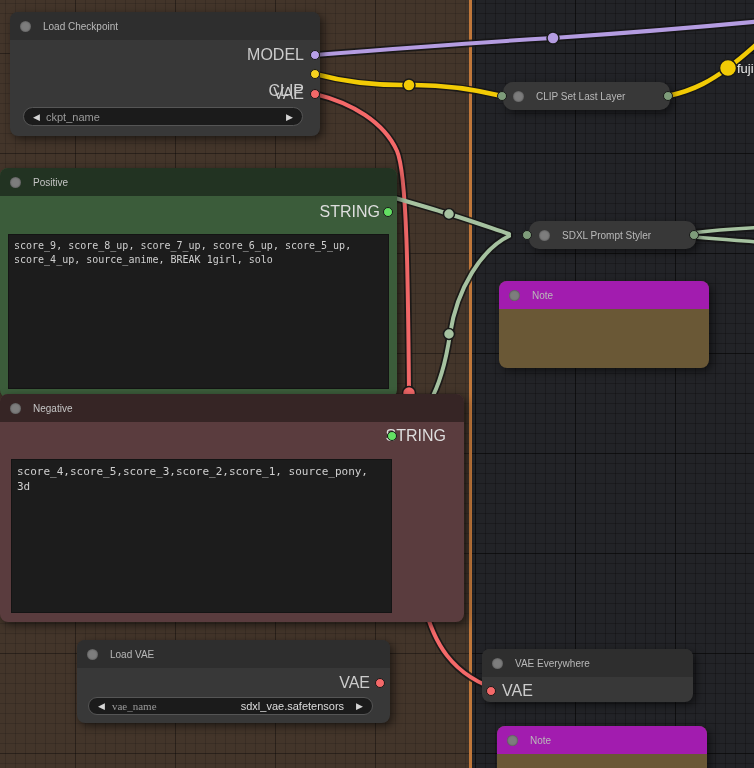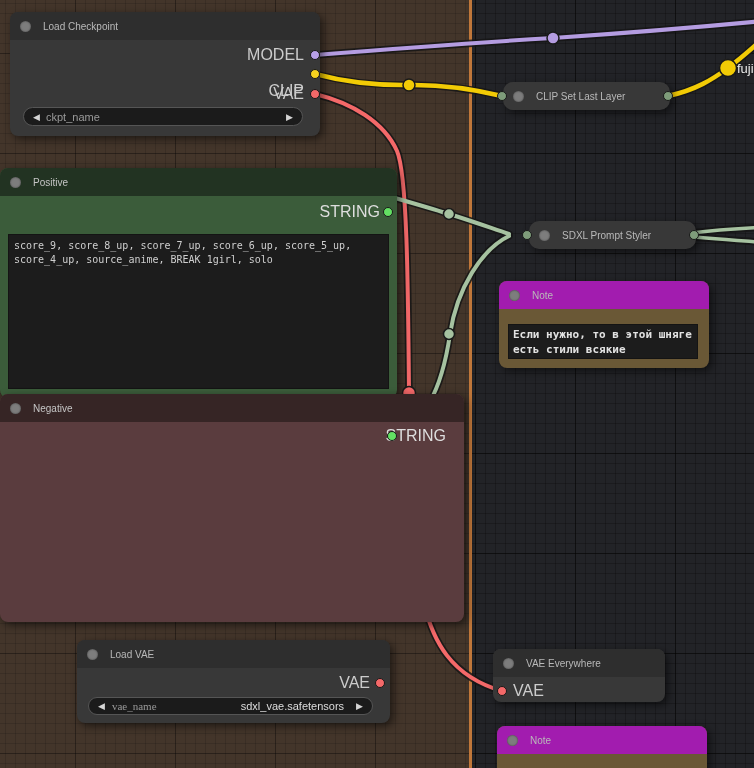--- a/index.html
+++ b/index.html
@@ -125,20 +125,21 @@
 score_4_up, source_anime, BREAK 1girl, solo</div>
   </div>
 
   <div class="node red" style="left:0;top:394px;width:464px;height:228px;">
     <div class="titlebar">
       <span class="tdot"></span>
       <span class="ttext" style="color:#c5c5c5;">Negative</span>
     </div>
     <span class="slot-label" style="right:18px;top:35px;color:#dedede;">STRING</span>
     <span class="slot-dot dot-string" style="left:387px;top:37px;"></span>
+    <div class="textbox" style="left:11px;top:65px;width:381px;height:154px;font-size:11px;line-height:15px;">score_4,score_5,score_3,score_2,score_1, source_pony, 3d</div>
   </div>
 
   <div class="node gray" style="left:77px;top:640px;width:313px;height:83px;">
     <div class="titlebar">
       <span class="tdot"></span>
       <span class="ttext">Load VAE</span>
     </div>
     <span class="slot-label" style="right:20px;top:36px;">VAE</span>
     <span class="slot-dot dot-vae" style="left:298px;top:38px;"></span>
     <div class="widget" style="left:11px;top:57px;width:285px;height:18px;">
@@ -161,25 +162,23 @@
     <span class="tdot"></span>
     <span class="ttext">SDXL Prompt Styler</span>
     <span class="slot-dot dot-sage" style="left:160px;top:9px;"></span>
   </div>
 
   <div class="node note" style="left:499px;top:281px;width:210px;height:87px;">
     <div class="titlebar">
       <span class="tdot"></span>
       <span class="ttext">Note</span>
     </div>
-    <div class="textbox" style="left:9px;top:43px;width:190px;height:35px;font-size:11px;line-height:15px;color:#e2e2e2;font-weight:bold;padding:2px 4px;">Если нужно, то в этой шняге
-есть стили всякие</div>
   </div>
 
-  <div class="node gray" style="left:493px;top:649px;width:172px;height:53px;">
+  <div class="node gray" style="left:482px;top:649px;width:211px;height:53px;">
     <div class="titlebar">
       <span class="tdot"></span>
       <span class="ttext">VAE Everywhere</span>
     </div>
     <span class="slot-dot dot-vae" style="left:4px;top:37px;"></span>
     <span class="slot-label" style="left:20px;top:35px;">VAE</span>
   </div>
 
   <div class="node note" style="left:497px;top:726px;width:210px;height:110px;">
     <div class="titlebar">

